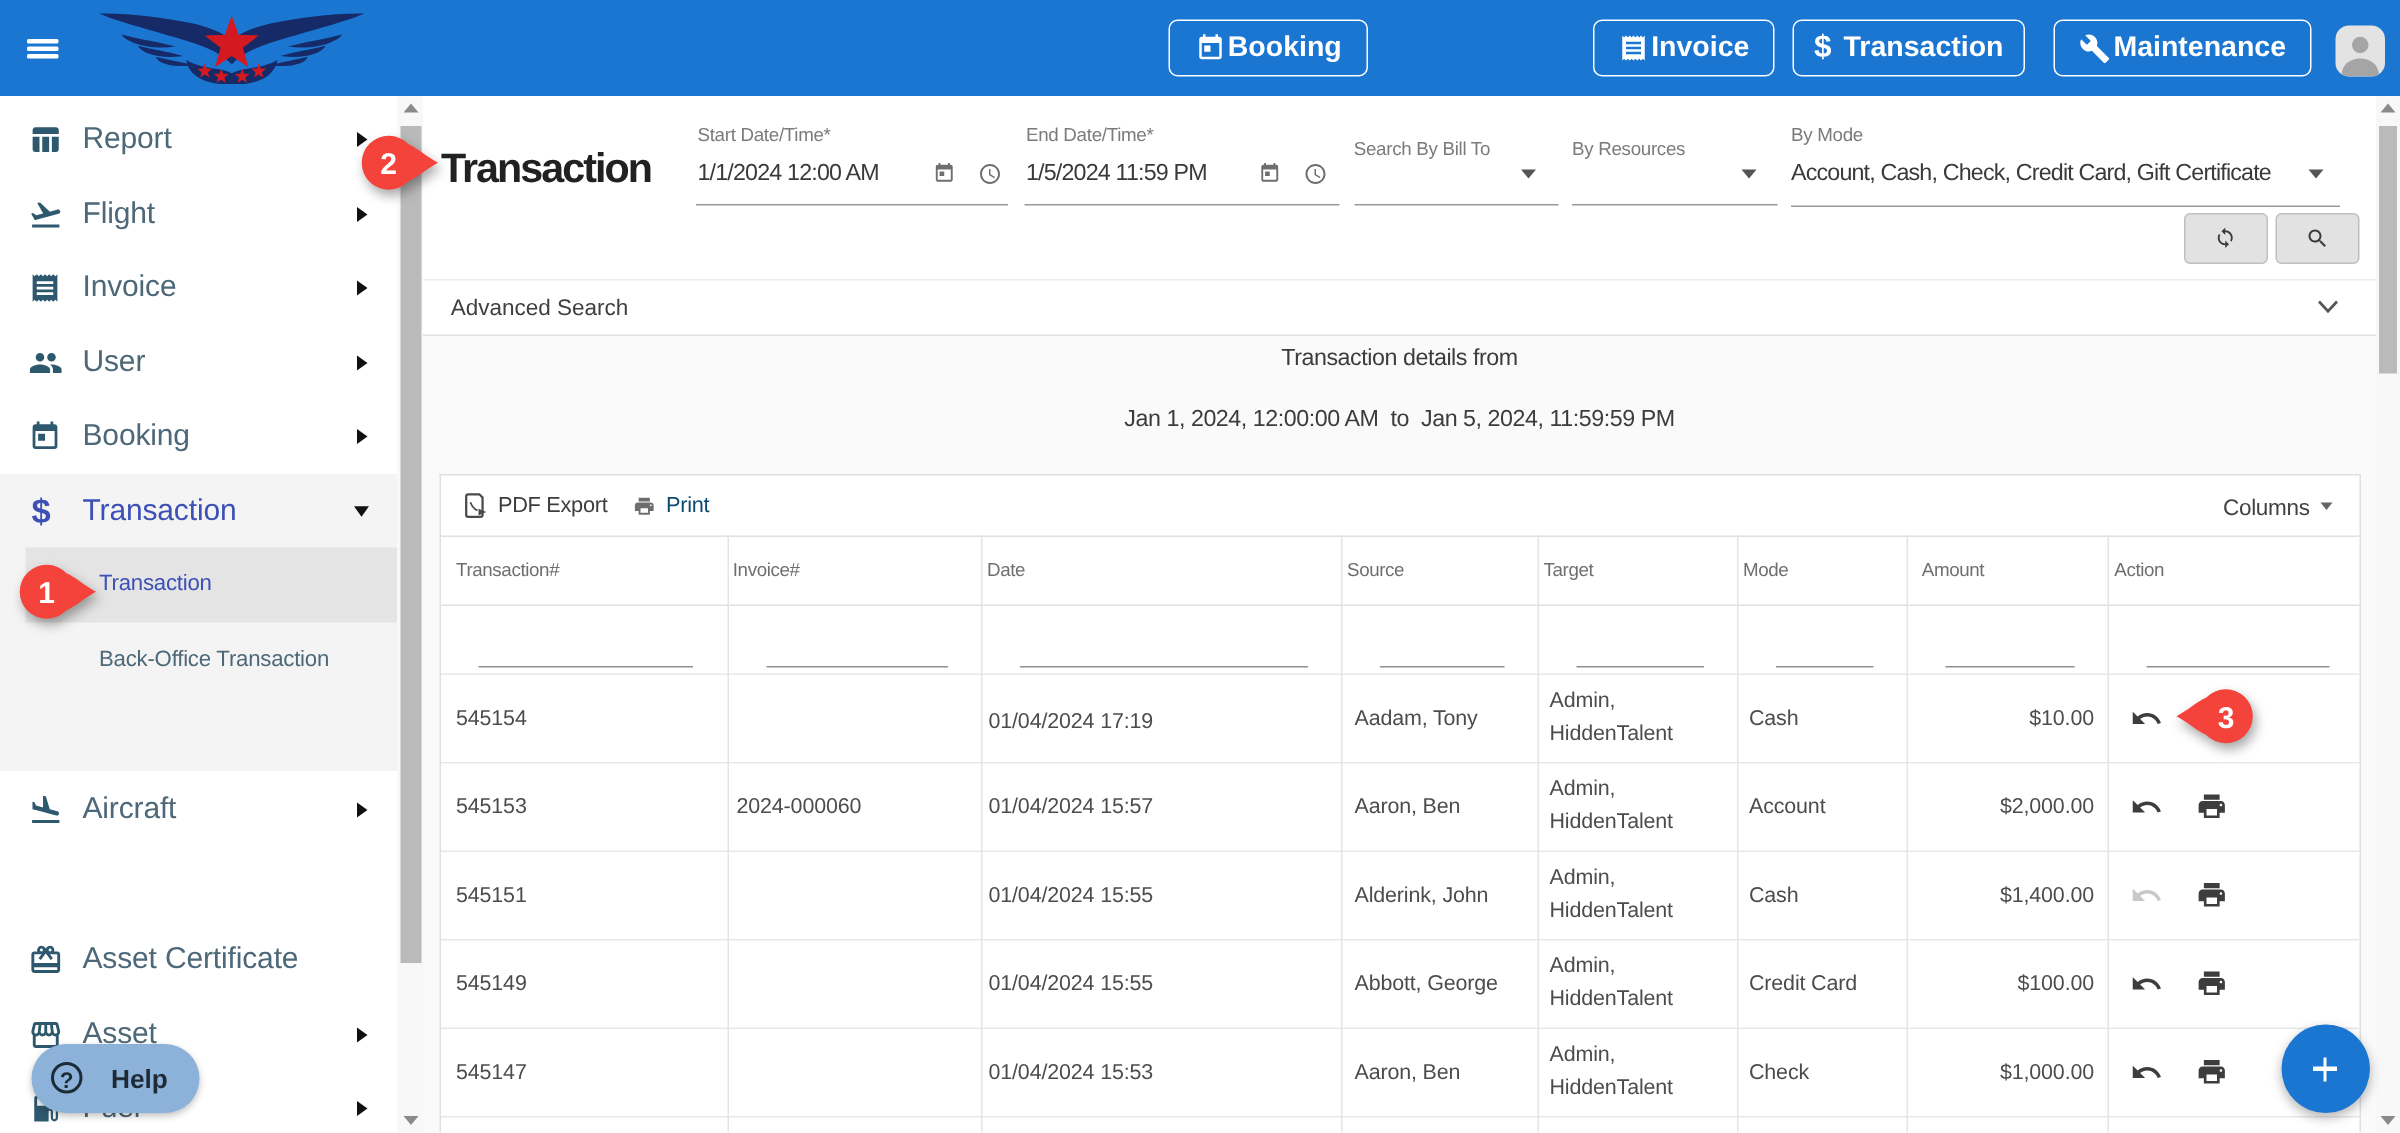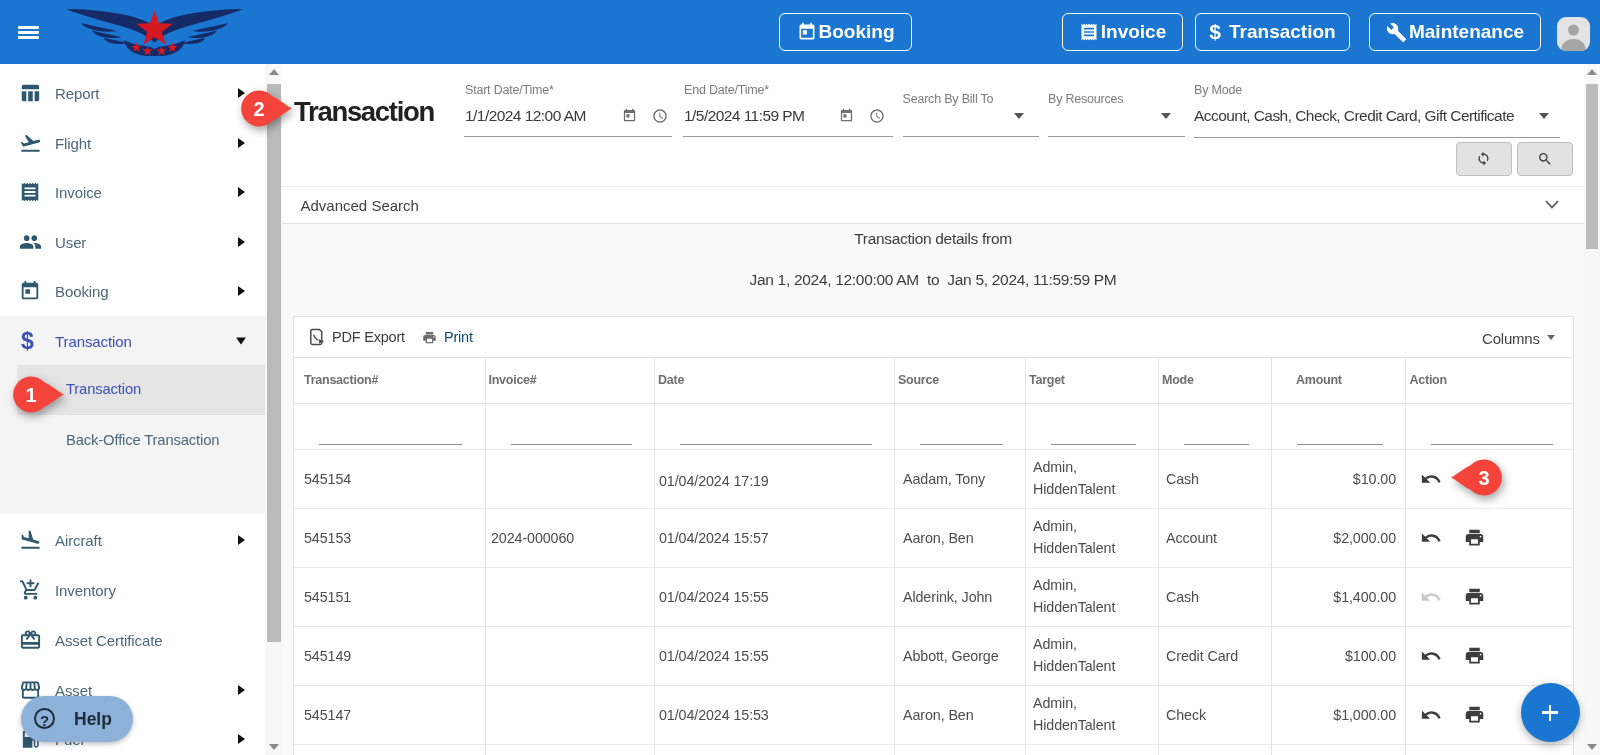--- a/index.html
+++ b/index.html
@@ -9,21 +9,21 @@
   .hbar { position:absolute; left:18px; width:21px; height:3.6px; background:#fff; border-radius:1px; }
   #search { position:absolute; left:260px; top:13px; width:503px; height:38px; background:#fff; border-radius:4px; }
   #search span { position:absolute; left:14px; top:11px; font-size:15px; color:#757575; }
   .topbtn { position:absolute; top:13px; height:38px; border:1.8px solid #fff; border-radius:6px; color:#fff;
             display:flex; align-items:center; justify-content:center; font-size:19px; font-weight:700; }
   .topbtn svg { margin-right:2px; }
   #avatar { position:absolute; left:1557px; top:17px; width:33px; height:34px; background:#e3e3e3; border-radius:9px; overflow:hidden; }
   
   #sidebar { position:absolute; left:0; top:64px; width:265px; height:691px; background:#fff; overflow:hidden; }
   .mitem { position:absolute; left:0; width:265px; height:50px; }
-  .mitem .txt { position:absolute; left:55px; top:50%; transform:translateY(-50%); font-size:15px; letter-spacing:-0.1px; color:#4d6878; }
+  .mitem .txt { position:absolute; left:55px; top:50%; transform:translateY(-50%); font-size:20px; letter-spacing:-0.1px; color:#4d6878; }
   .mitem svg { position:absolute; left:19px; top:50%; transform:translateY(-50%); }
   .arrow-r { position:absolute; left:238px; top:50%; transform:translateY(-50%); width:0; height:0;
              border-left:7px solid #111; border-top:5px solid transparent; border-bottom:5px solid transparent; }
   .arrow-d { position:absolute; left:236px; top:50%; transform:translateY(-50%); width:0; height:0;
              border-top:7px solid #111; border-left:5px solid transparent; border-right:5px solid transparent; }
   .subitem { position:absolute; left:66px; font-size:14.8px; letter-spacing:-0.15px; color:#4d6878; }
   
   .sb-track { position:absolute; background:#f8f8f8; }
   .sb-thumb { position:absolute; background:#bababa; }
   .sb-arrow { position:absolute; width:0; height:0; }
@@ -33,21 +33,21 @@
   .flabel { position:absolute; font-size:12.5px; color:#7b7b7b; letter-spacing:-0.2px; }
   .fvalue { position:absolute; font-size:15.5px; color:#3a3a3a; letter-spacing:-0.55px; }
   .funder { position:absolute; height:1px; background:#999; }
   .caret { position:absolute; width:0; height:0; border-top:6px solid #555; border-left:5.5px solid transparent; border-right:5.5px solid transparent; }
   .gbtn { position:absolute; width:56px; height:34px; background:#e2e2e2; border:1px solid #bfbfbf; border-radius:4px; display:flex; align-items:center; justify-content:center; }
   #advrow { position:absolute; left:0; top:122px; width:1302px; height:38px; background:#fff; border-top:1px solid #ececec; border-bottom:1px solid #e0e0e0; }
   
   #tcard { position:absolute; left:11px; top:252px; width:1281px; height:439px; background:#fff; border:1px solid #e0e0e0; border-bottom:none; }
   .vline { position:absolute; top:40px; bottom:0; width:1px; background:#e4e4e4; }
   .hline { position:absolute; left:0; width:100%; height:1px; background:#e8e8e8; }
-  .thead { position:absolute; font-size:12.5px; font-weight:700; letter-spacing:-0.25px; color:#6f6f6f; }
+  .thead { position:absolute; font-size:12.5px; font-weight:400; letter-spacing:-0.25px; color:#6f6f6f; }
   .cell { position:absolute; font-size:14.3px; letter-spacing:-0.1px; color:#4c4c4c; }
   .filt { position:absolute; height:1px; background:#8f8f8f; }
   
   #fab { position:absolute; left:1520.5px; top:683px; width:59px; height:59px; border-radius:50%; background:#1b76d2;
          box-shadow:0 3px 8px rgba(0,0,0,0.3); }
   .annot { position:absolute; filter:drop-shadow(2px 4px 4px rgba(0,0,0,0.35)); }
 </style>
 </head>
 <body>
 <div id="header">
@@ -151,26 +151,20 @@
   </div>
   <div class="subitem" style="top:301px;line-height:49.5px;color:#3c50b5">Transaction</div>
   <div class="subitem" style="top:351.5px;line-height:49.5px">Back-Office Transaction</div>
   <div class="mitem" style="top:450.5px">
     <svg width="23" height="23" viewBox="0 0 24 24" fill="#2e586e">
         <path d="M2.5 19h19v2h-19zm7.18-5.73l4.35 1.16 5.31 1.42c.8.21 1.62-.26 1.84-1.06.21-.8-.26-1.62-1.06-1.84l-5.31-1.42-2.76-9.02L10.12 2v8.28L5.15 8.95l-.93-2.32-1.45-.39v5.17l1.6.43 5.31 1.42z"></path>
       </svg>
     <span class="txt">Aircraft</span>
       <span class="arrow-r"></span>
   </div>
-  <div class="mitem" style="top:501px">
-    <svg width="23" height="23" viewBox="0 0 24 24" fill="#2e586e">
-        <path d="M11 9h2V6h3V4h-3V1h-2v3H8v2h3v3zm-4 9c-1.1 0-1.99.9-1.99 2S5.9 22 7 22s2-.9 2-2-.9-2-2-2zm10 0c-1.1 0-1.99.9-1.99 2s.89 2 1.99 2 2-.9 2-2-.9-2-2-2zm-9.83-3.25l.03-.12.9-1.63h7.45c.75 0 1.41-.41 1.75-1.03l3.86-7.01L19.42 4h-.01l-1.1 2-2.76 5H8.53l-.13-.27L6.16 6l-.95-2-.94-2H1v2h2l3.6 7.59-1.35 2.45c-.16.28-.25.61-.25.96 0 1.1.9 2 2 2h12v-2H7.42c-.13 0-.25-.11-.25-.25z"></path>
-      </svg>
-    <span class="txt">Inventory</span>
-  </div>
   <div class="mitem" style="top:551px">
     <svg width="23" height="23" viewBox="0 0 24 24" fill="#2e586e">
         <path d="M20 6h-2.18c.11-.31.18-.65.18-1 0-1.66-1.34-3-3-3-1.05 0-1.96.54-2.5 1.35l-.5.67-.5-.68C10.96 2.54 10.05 2 9 2 7.34 2 6 3.34 6 5c0 .35.07.69.18 1H4c-1.11 0-1.99.89-1.99 2L2 19c0 1.11.89 2 2 2h16c1.11 0 2-.89 2-2V8c0-1.11-.89-2-2-2zm-5-2c.55 0 1 .45 1 1s-.45 1-1 1-1-.45-1-1 .45-1 1-1zM9 4c.55 0 1 .45 1 1s-.45 1-1 1-1-.45-1-1 .45-1 1-1zm11 15H4v-2h16v2zm0-5H4V8h5.08L7 10.83 8.62 12 11 8.76l1-1.36 1 1.36L15.38 12 17 10.83 14.92 8H20v6z"></path>
       </svg>
     <span class="txt">Asset Certificate</span>
   </div>
   <div class="mitem" style="top:600.5px">
     <svg width="23" height="23" viewBox="0 0 24 24" fill="#2e586e">
         <path d="M21.9 8.89l-1.05-4.37c-.22-.9-1-1.52-1.91-1.52H5.05c-.9 0-1.69.63-1.9 1.52L2.1 8.89c-.24 1.02-.02 2.06.62 2.88.08.11.19.19.28.29V19c0 1.1.9 2 2 2h14c1.1 0 2-.9 2-2v-6.94c.09-.09.2-.18.28-.28.64-.82.87-1.87.62-2.89zm-2.99-3.9l1.05 4.37c.1.42.01.84-.25 1.17-.14.18-.44.47-.94.47-.61 0-1.14-.49-1.21-1.14L16.98 5l1.93-.01zM13 5h1.96l.54 4.52c.05.39-.07.78-.33 1.07-.22.26-.54.41-.95.41-.67 0-1.22-.59-1.22-1.31V5zM8.49 9.52L9.04 5H11v4.69c0 .72-.55 1.31-1.29 1.31-.34 0-.65-.15-.89-.41-.25-.29-.37-.68-.33-1.07zm-4.45-.16L5.05 5h1.97l-.58 4.86c-.08.65-.6 1.14-1.21 1.14-.49 0-.8-.29-.93-.47-.27-.32-.36-.75-.26-1.17zM5 19v-6.03c.08.01.15.03.23.03.87 0 1.66-.36 2.24-.95.6.6 1.4.95 2.31.95.87 0 1.65-.36 2.23-.93.59.57 1.39.93 2.29.93.84 0 1.64-.35 2.24-.95.58.59 1.37.95 2.24.95.08 0 .15-.02.23-.03V19H5z"></path>
       </svg>
@@ -287,21 +281,21 @@
     <div class="vline" style="left:864px"></div>
     <div class="vline" style="left:976.7px"></div>
     <div class="vline" style="left:1111px"></div>
 
     <span class="thead" style="left:10px;top:56px">Transaction#</span>
     <span class="thead" style="left:194.5px;top:56px">Invoice#</span>
     <span class="thead" style="left:364px;top:56px">Date</span>
     <span class="thead" style="left:604px;top:56px">Source</span>
     <span class="thead" style="left:735px;top:56px">Target</span>
     <span class="thead" style="left:868px;top:56px">Mode</span>
-    <span class="thead" style="left:1002px;top:56px;width:100px;text-align:left">Amount</span>
+    <span class="thead" style="left:958px;top:56px;width:100px;text-align:center">Amount</span>
     <span class="thead" style="left:1115.5px;top:56px">Action</span>
 
     <div class="filt" style="left:25px;top:127px;width:143px"></div>
     <div class="filt" style="left:216.5px;top:127px;width:121px"></div>
     <div class="filt" style="left:385.8px;top:127px;width:192px"></div>
     <div class="filt" style="left:626px;top:127px;width:83px"></div>
     <div class="filt" style="left:756.7px;top:127px;width:85px"></div>
     <div class="filt" style="left:890px;top:127px;width:65px"></div>
     <div class="filt" style="left:1002.7px;top:127px;width:86px"></div>
     <div class="filt" style="left:1137px;top:127px;width:122px"></div>

